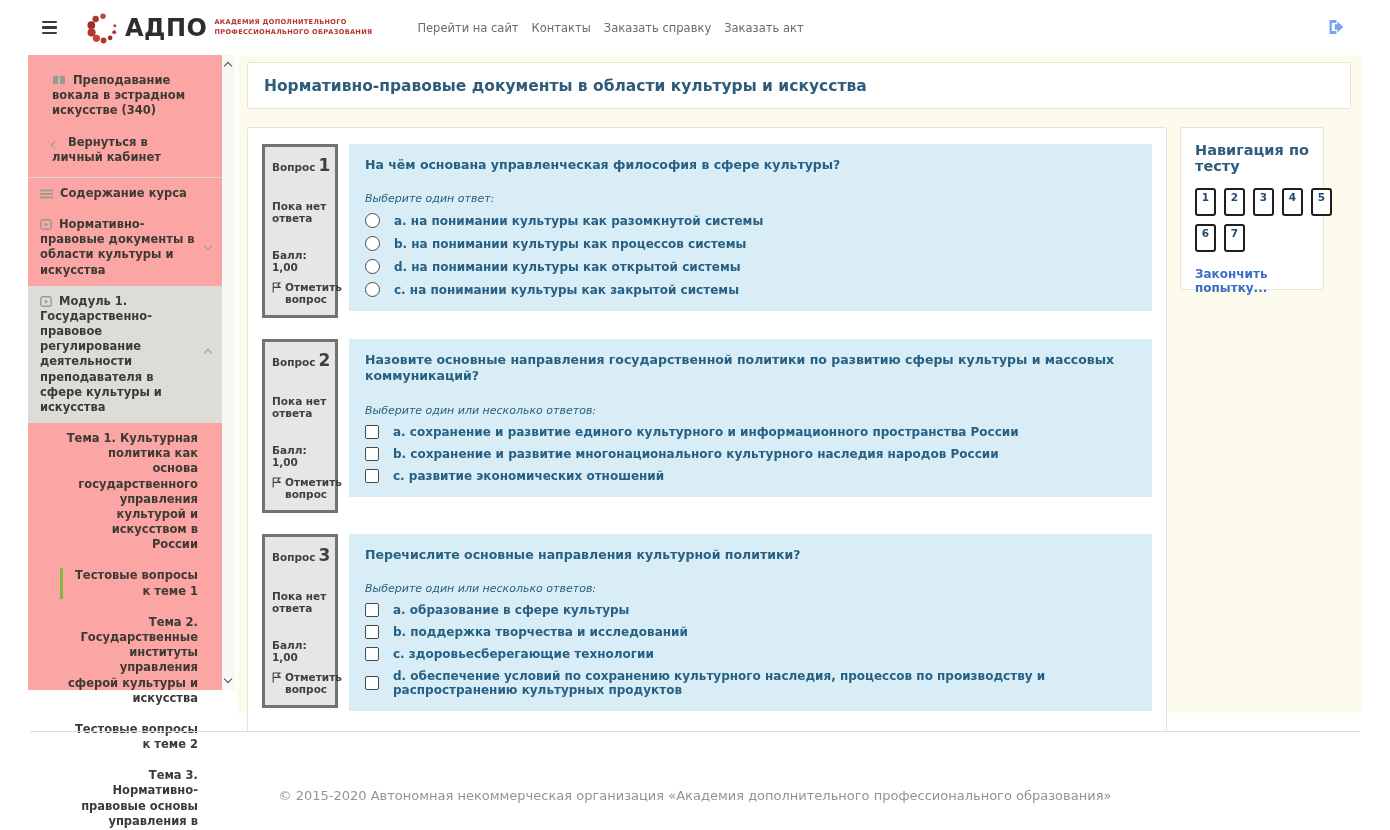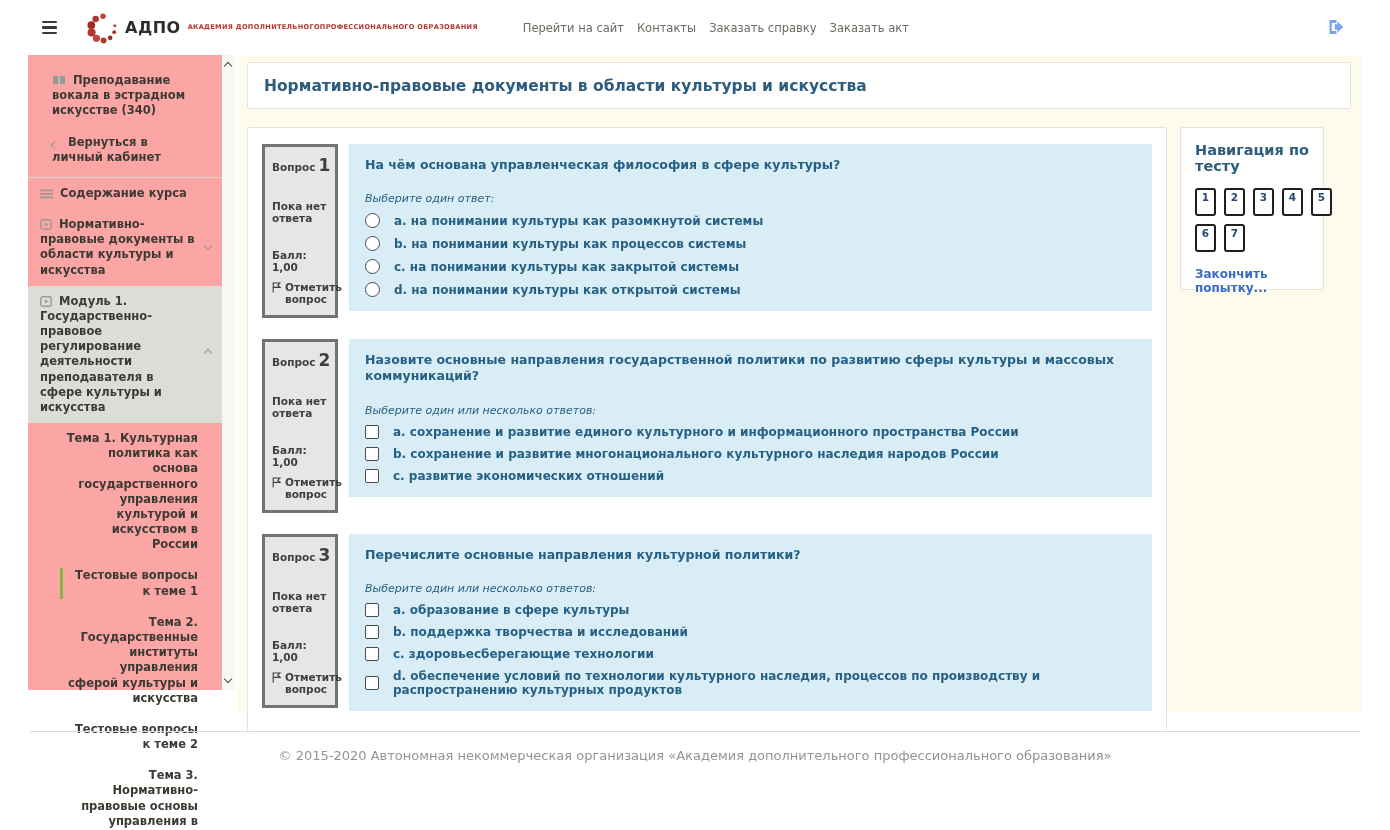--- a/index.html
+++ b/index.html
@@ -7,22 +7,22 @@
   #app {
     position:relative; width:1390px; height:830px; background:#fff;
     font-family:"DejaVu Sans", "Liberation Sans", sans-serif; overflow:hidden;
   }
 
   
   .header { position:absolute; top:0; left:0; width:1390px; height:55px; background:#fff; display:flex; align-items:center; }
   .burger { margin-left:42px; cursor:pointer; display:flex; flex-direction:column; gap:3px; }
   .burger span { width:15px; height:2.4px; background:#3a3a3a; border-radius:1px; }
   .logo { display:flex; align-items:center; margin-left:30px; cursor:pointer; }
-  .logo-abbr { font-size:16px; font-weight:bold; color:#2e2d2b; letter-spacing:.5px; margin-left:6px; }
-  .logo-sub { margin-left:7px; display:flex; flex-direction:row; justify-content:flex-start; }
+  .logo-abbr { font-size:24px; font-weight:bold; color:#2e2d2b; letter-spacing:.5px; margin-left:6px; }
+  .logo-sub { margin-left:7px; display:flex; flex-direction:column; justify-content:flex-start; }
   .logo-sub span { font-size:6.6px; font-weight:bold; color:#b23530; letter-spacing:.3px; line-height:1.45; }
   .topnav { display:flex; gap:13px; margin-left:45px; }
   .topnav a { font-size:11.5px; color:#6e6b64; text-decoration:none; cursor:pointer; }
   .logout { position:absolute; right:44px; top:19px; cursor:pointer; }
 
   
   .sidebar { position:absolute; left:28px; top:55px; width:194px; height:635px; background:#fca5a5; color:#3b3a33; }
   .side-sec1 { padding:10px 12px 4px; border-bottom:1px solid #d6d5ce; }
   .side-item { position:relative; padding:8px 24px 8px 12px; font-size:11.5px; font-weight:bold; line-height:1.32; cursor:pointer; }
   .side-item .inline-icon { display:inline-block; vertical-align:-2px; margin-right:7px; }
@@ -63,21 +63,21 @@
   .qopt span.lbl { margin-left:14px; font-size:12px; font-weight:bold; }
 
   .nav-card { position:absolute; left:943px; top:72px; width:144px; height:163px; padding:14px 14px; }
   .nav-title { font-size:14.5px; font-weight:bold; color:#2e5c7d; }
   .numgrid { margin-top:14px; display:flex; flex-wrap:wrap; gap:8px; width:142px; }
   .numbox { width:21px; height:28px; border:2px solid #1f1f1f; border-radius:3px; background:#fff; font-size:10.5px; font-weight:bold; color:#254a72; text-align:center; padding-top:1px; cursor:pointer; }
   .finish { display:inline-block; margin-top:15px; font-size:12px; font-weight:bold; color:#3a6cc6; text-decoration:none; cursor:pointer; }
 
   
   .footer-divider { position:absolute; left:30px; top:731px; width:1330px; border-top:1px solid #dcdcdc; }
-  .footer-text { position:absolute; top:748px; left:0; width:1390px; text-align:center; font-size:13px; color:#949494; }
+  .footer-text { position:absolute; top:788px; left:0; width:1390px; text-align:center; font-size:13px; color:#949494; }
 
   svg .gico { fill:#9b9992; }
 </style>
 </head>
 <body>
 
 <div id="app">
 
   <div class="header">
     <div class="burger">
@@ -199,25 +199,25 @@
           <div class="qopt">
               <span class="ctl-radio"></span>
               <span class="lbl">a. на понимании культуры как разомкнутой системы</span>
             </div>
           <div class="qopt">
               <span class="ctl-radio"></span>
               <span class="lbl">b. на понимании культуры как процессов системы</span>
             </div>
           <div class="qopt">
               <span class="ctl-radio"></span>
+              <span class="lbl">d. на понимании культуры как открытой системы</span>
+            </div>
+          <div class="qopt">
+              <span class="ctl-radio"></span>
               <span class="lbl">c. на понимании культуры как закрытой системы</span>
-            </div>
-          <div class="qopt">
-              <span class="ctl-radio"></span>
-              <span class="lbl">d. на понимании культуры как открытой системы</span>
             </div>
         </div>
       </div>
 
       <div class="qrow">
         <div class="qinfo">
           <div><span>Вопрос</span><span class="qnum">2</span></div>
           <div class="line">Пока нет ответа</div>
           <div class="line">Балл: 1,00</div>
           <div class="qflag">
@@ -267,21 +267,21 @@
           <div class="qopt">
               <span class="ctl-check"></span>
               <span class="lbl">b. поддержка творчества и исследований</span>
             </div>
           <div class="qopt">
               <span class="ctl-check"></span>
               <span class="lbl">c. здоровьесберегающие технологии</span>
             </div>
           <div class="qopt">
               <span class="ctl-check"></span>
-              <span class="lbl">d. обеспечение условий по технологии культурного наследия, процессов по производству и распространению культурных продуктов</span>
+              <span class="lbl">d. обеспечение условий по сохранению культурного наследия, процессов по производству и распространению культурных продуктов</span>
             </div>
         </div>
       </div>
 
     </section>
 
     <aside class="card nav-card">
       <div class="nav-title">Навигация по тесту</div>
       <div class="numgrid">
         <div class="numbox">1</div>

